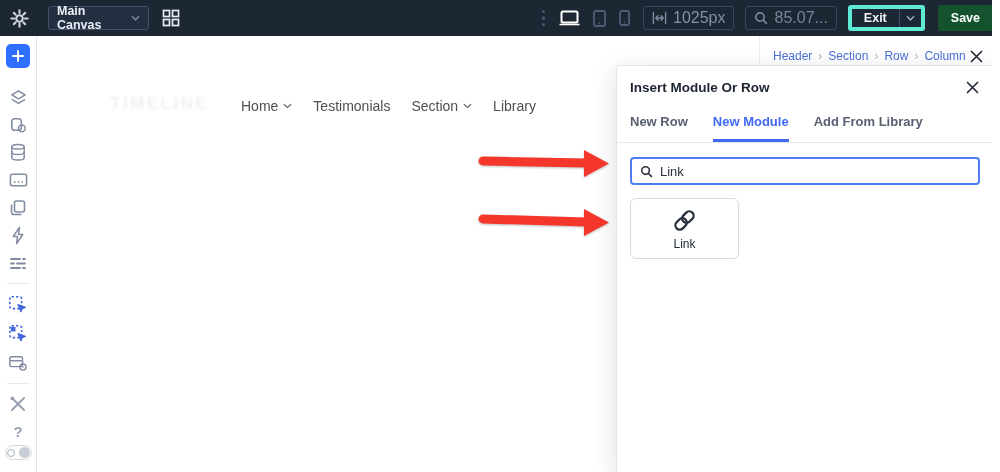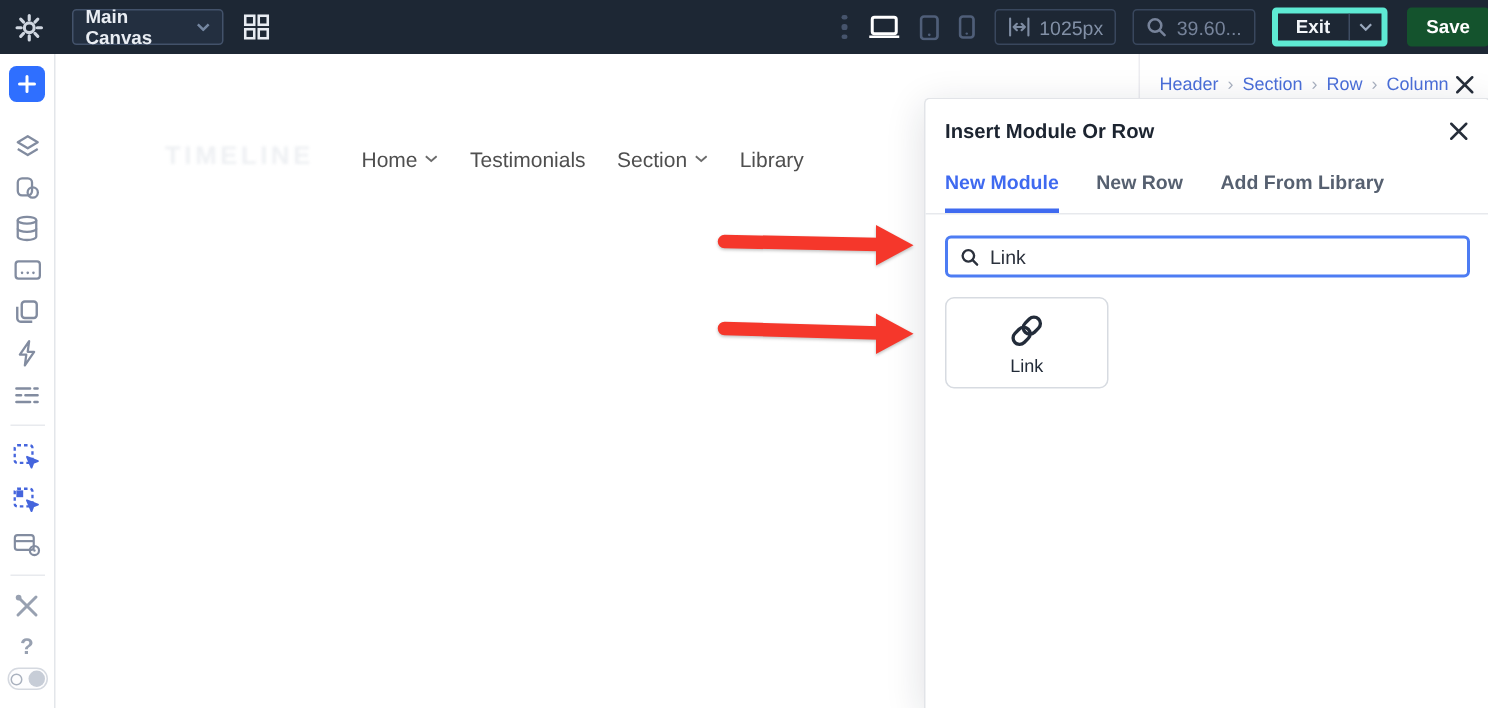--- a/index.html
+++ b/index.html
@@ -15,21 +15,21 @@
                  border-radius:3px; background:#232f40; display:flex; align-items:center;
                  padding:0 8px; cursor:pointer; }
   .mc-dropdown .lbl { color:#e9edf3; font-size:12.5px; font-weight:bold; flex:1; }
   .gridicon { margin-left:13px; display:flex; cursor:pointer; }
   .tb-right { margin-left:auto; display:flex; align-items:center; margin-right:7px; }
   .kebab { display:flex; flex-direction:column; gap:3px; margin-right:14px; cursor:pointer; }
   .kebab i { width:3.4px; height:3.4px; border-radius:50%; background:#46546c; display:block; }
   .device { margin-right:13px; display:flex; align-items:center; cursor:pointer; }
   .tb-box { height:24px; border:1px solid #39475d; border-radius:3px; display:flex;
             align-items:center; padding:0 8px; gap:6px; margin-right:11px; cursor:pointer; }
-  .tb-box .val { font-size:13px; color:#8290a6; }
+  .tb-box .val { font-size:16px; color:#8290a6; }
   .tb-box.dim .val { color:#76839a; }
   .exit-btn { height:26px; border:4px solid #5eead4; border-radius:3px; display:flex;
               align-items:stretch; margin-right:13px; overflow:hidden; }
   .exit-btn .ex-main { padding:0 12px; display:flex; align-items:center; color:#f2f5f9;
               font-size:12.5px; font-weight:bold; cursor:pointer; }
   .exit-btn .ex-arrow { width:22px; border-left:1px solid #3e4d63; display:flex;
               align-items:center; justify-content:center; cursor:pointer; }
   .save-btn { height:26px; padding:0 13px; background:#14532d; border:none; border-radius:3px;
               color:#fff; font-size:12.5px; font-weight:bold; display:flex; align-items:center;
               cursor:pointer; font-family:"Liberation Sans",sans-serif; }
@@ -158,21 +158,21 @@
               <path d="M1.5 1v12M14.5 1v12M4 7h8M4 7l2.3-2.3M4 7l2.3 2.3M12 7l-2.3-2.3M12 7l-2.3 2.3"></path>
             </g>
           </svg>
         <span class="val">1025px</span>
       </div>
       <div class="tb-box dim">
         <svg width="14" height="14" viewBox="0 0 14 14">
             <circle cx="6" cy="6" r="4.2" stroke="#77839a" stroke-width="1.7" fill="none"></circle>
             <path d="M9.2 9.2l3.2 3.2" stroke="#77839a" stroke-width="1.7" stroke-linecap="round"></path>
           </svg>
-        <span class="val">39.60...</span>
+        <span class="val">85.07...</span>
       </div>
       <div class="exit-btn">
         <span class="ex-main">Exit</span>
         <span class="ex-arrow">
           <svg width="9" height="6" viewBox="0 0 10 6">
               <path d="M1 1l4 4 4-4" stroke="#9aa8bd" stroke-width="1.7" fill="none"></path>
             </svg>
         </span>
       </div>
       <button class="save-btn">Save</button>
@@ -331,22 +331,22 @@
   <div class="modal">
     <div class="modal-head">
       <span class="modal-title">Insert Module Or Row</span>
       <span class="modal-close">
         <svg width="13" height="13" viewBox="0 0 13 13">
             <path d="M1.5 1.5l10 10M11.5 1.5l-10 10" stroke="#262e3a" stroke-width="1.7" stroke-linecap="round"></path>
           </svg>
       </span>
     </div>
     <div class="tabs">
+      <span class="tab">New Row</span>
       <span class="tab active">New Module</span>
-      <span class="tab">New Row</span>
       <span class="tab">Add From Library</span>
     </div>
     <div class="search-wrap">
       <svg width="13" height="13" viewBox="0 0 14 14">
           <circle cx="6" cy="6" r="4.1" stroke="#2b313c" stroke-width="1.7" fill="none"></circle>
           <path d="M9.1 9.1l3.2 3.2" stroke="#2b313c" stroke-width="1.7" stroke-linecap="round"></path>
         </svg>
       <input type="text" value="Link" style="">
     </div>
     <div class="module-card">

